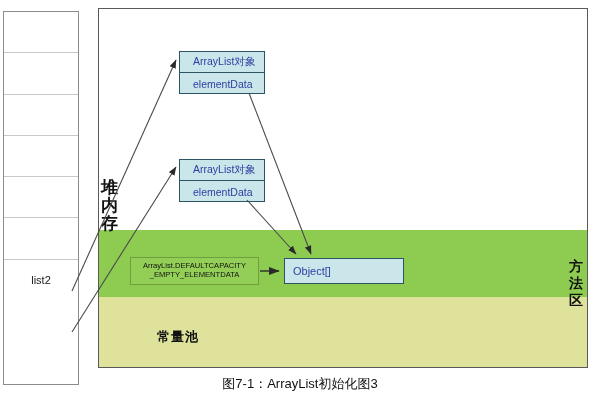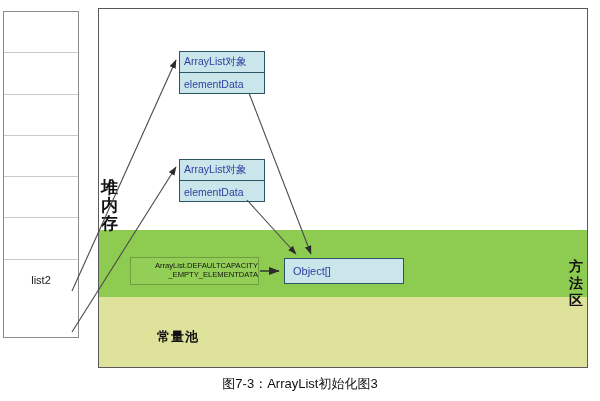--- a/index.html
+++ b/index.html
@@ -15,21 +15,21 @@
     font-family: "Liberation Sans", "DejaVu Sans", sans-serif;
     overflow: hidden;
   }
 
   
   #stack {
     position: absolute;
     left: 3px;
     top: 11px;
     width: 76px;
-    height: 327px;
+    height: 374px;
     border: 1px solid #8b8b8b;
     box-sizing: border-box;
     background: #ffffff;
   }
   .stack-cell {
     height: 41.25px;
     box-sizing: border-box;
     border-bottom: 1px solid #c9c9c9;
     display: flex;
     align-items: center;
@@ -120,21 +120,21 @@
     position: absolute;
     background: #cbe6ea;
     border: 1px solid #2b5563;
     box-sizing: border-box;
     z-index: 5;
   }
   .obj-row {
     height: 21px;
     display: flex;
     align-items: center;
-    padding-left: 4px;
+    padding-left: 13px;
     font-size: 10.5px;
     color: #2b3fa0;
     box-sizing: border-box;
   }
   .obj-row.top { border-bottom: 1px solid #2b5563; }
 
   #arraylist-box-1 { left: 80px; top: 42px; width: 86px; height: 43px; }
   #arraylist-box-2 { left: 80px; top: 150px; width: 86px; height: 43px; }
 
   #object-array-box {
@@ -158,21 +158,21 @@
     position: absolute;
     left: 31px;
     top: 248px;
     width: 129px;
     height: 28px;
     background: #93cf57;
     border: 1px solid #6f9f3e;
     box-sizing: border-box;
     display: flex;
     flex-direction: column;
-    align-items: flex-end;
+    align-items: center;
     justify-content: center;
     z-index: 6;
     line-height: 1.15;
   }
   #default-capacity-box span {
     font-size: 7.6px;
     color: #111111;
     display: block;
   }
 
@@ -271,15 +271,15 @@
       <marker id="ah2" markerWidth="9" markerHeight="9" refX="7.5" refY="3" orient="auto" markerUnits="strokeWidth">
         <path d="M0,0 L8,3 L0,6 z" fill="#2b2b2b"></path>
       </marker>
     </defs>
 
     <line x1="72" y1="291" x2="176" y2="60" stroke="#4a4a4a" stroke-width="1.1" marker-end="url(#ah2)"></line>
 
     <line x1="72" y1="332" x2="176" y2="167" stroke="#4a4a4a" stroke-width="1.1" marker-end="url(#ah2)"></line>
   </svg>
 
-  <div id="figure-caption">图7-3：ArrayList初始化图3</div>
+  <div id="figure-caption">图7-1：ArrayList初始化图3</div>
 
 </div>
 
 </body></html>

